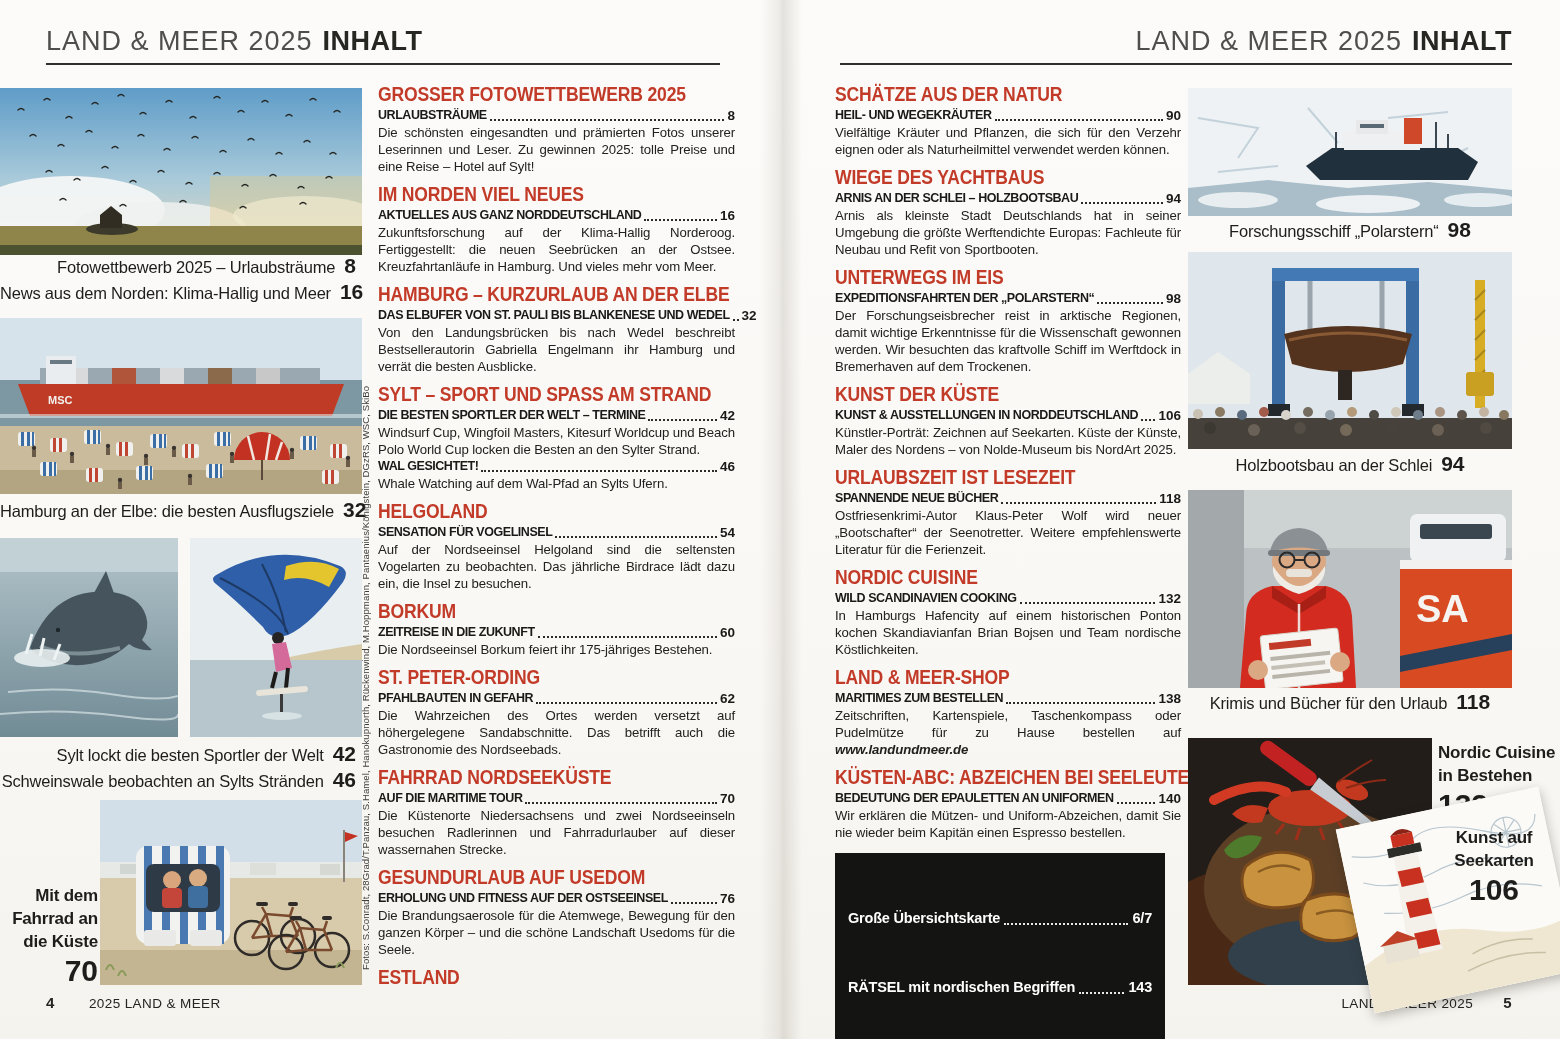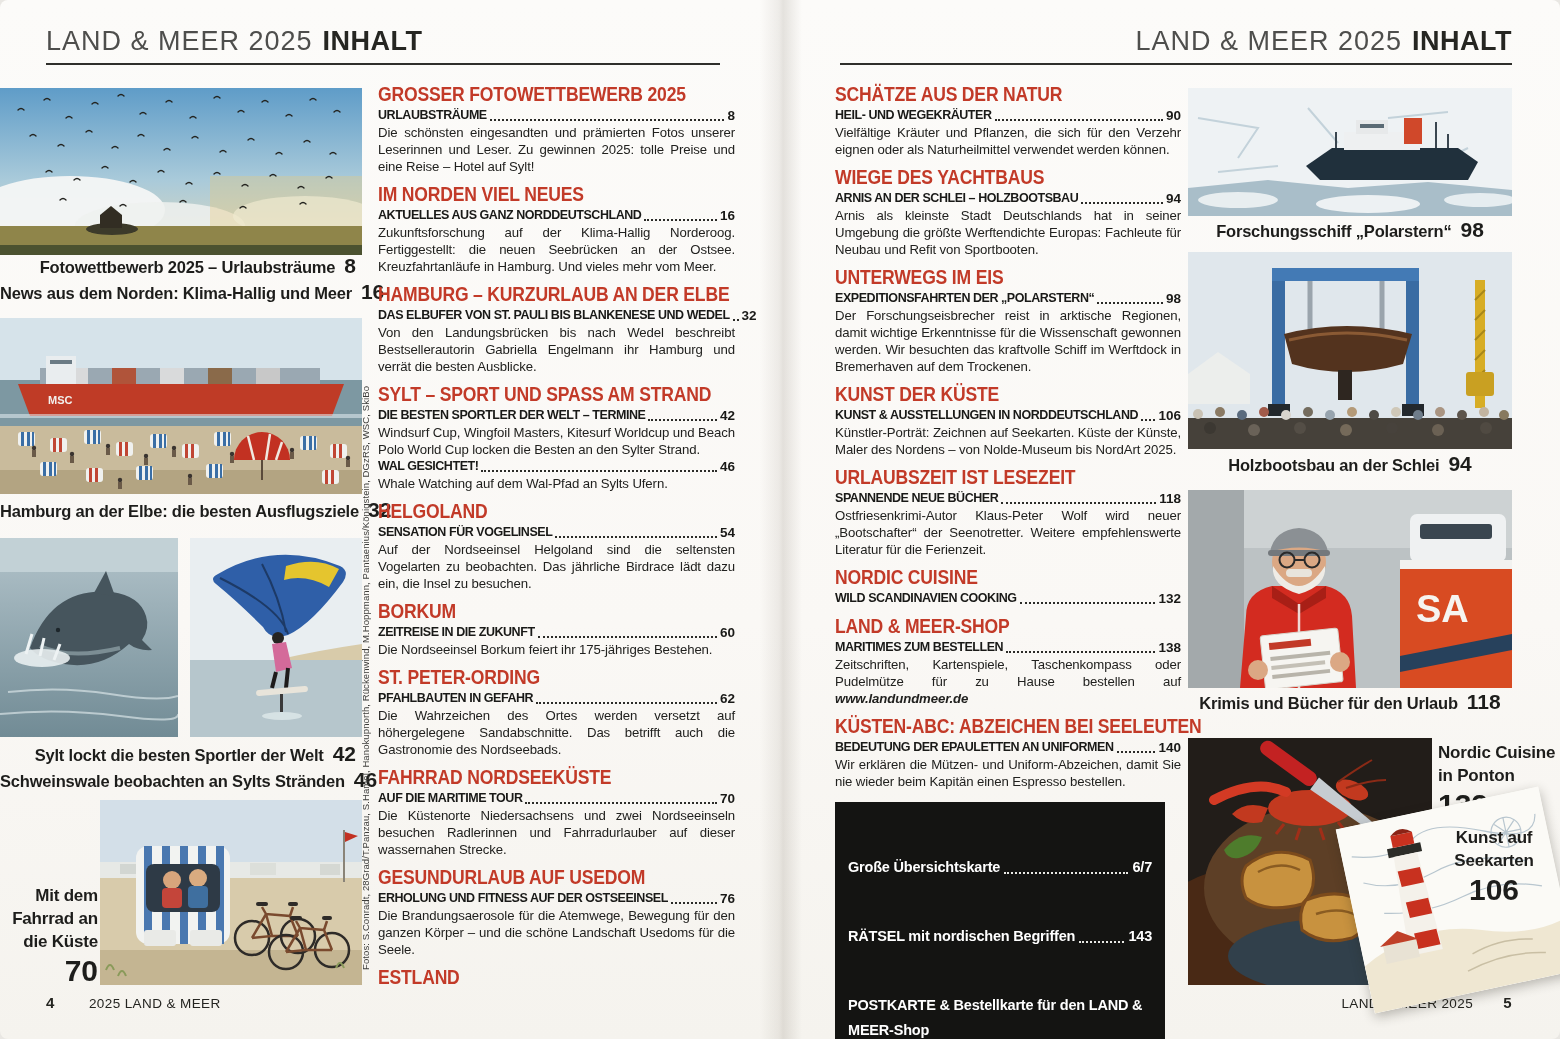--- a/index.html
+++ b/index.html
@@ -1,20 +1,20 @@
 <!DOCTYPE html>
 <html><head>
 <meta charset="utf-8">
 <style>
   * { margin:0; padding:0; box-sizing:border-box; }
   html,body { background:#e9e7e3; }
   #spread {
     position:relative; width:1560px; height:1039px; overflow:hidden;
     background:linear-gradient(180deg,#fcfbf9 0%,#faf8f5 60%,#f5f3ee 100%);
-    font-family:"Liberation Sans","DejaVu Sans",sans-serif; color:#1d1d1b;border-radius:8px;
+    font-family:"Liberation Sans","DejaVu Sans",sans-serif; color:#1d1d1b;
   }
   .gutter { position:absolute; left:760px; top:0; width:42px; height:100%;
     background:linear-gradient(90deg,rgba(0,0,0,0) 0%,rgba(110,100,85,.10) 45%,rgba(110,100,85,.17) 55%,rgba(0,0,0,0) 100%); }
   .hdr { position:absolute; top:26px; font-size:27px; white-space:nowrap; }
   .hdr .brand { color:#4e4e4c; font-weight:400; letter-spacing:1px; }
   .hdr .inhalt { color:#262622; font-weight:700; margin-left:10px; letter-spacing:.5px; }
   .rule { position:absolute; top:63px; height:2px; background:#2f2f2b; }
 
   .col { position:absolute; top:84px; }
   .sec { margin-bottom:9px; }
@@ -23,21 +23,21 @@
   .toc-row { display:flex; align-items:flex-end; line-height:17px; }
   .toc-label { font-weight:700; font-size:12.5px; letter-spacing:-.45px; white-space:nowrap; color:#191917; }
   .toc-dots { flex:1; min-width:6px; margin:0 3px 3px; border-bottom:2px dotted #2b2b28; }
   .toc-page { font-weight:700; font-size:13.5px; color:#191917; }
   .toc-desc { font-size:13.2px; line-height:17px; letter-spacing:-.1px; color:#21211f;
     text-align:justify; text-align-last:left; }
 
   .photo { position:absolute; display:block; }
   .cap { position:absolute; text-align:right; }
   .cap-row { white-space:nowrap; }
-  .cap-text { font-weight:700; font-size:16.5px; letter-spacing:-.2px; line-height:25px; }
+  .cap-text { font-weight:400; font-size:16.5px; letter-spacing:-.2px; line-height:25px; }
   .cap-num { font-weight:700; font-size:21px; margin-left:9px; }
   .bigcap-line { font-weight:700; font-size:17px; line-height:23px; letter-spacing:-.2px; }
   .bigcap-num { font-weight:700; font-size:30px; line-height:36px; }
 
   .credit { position:absolute; left:360px; top:508px; height:462px; width:16px;
     writing-mode:vertical-rl; transform:rotate(180deg); font-size:9.5px; color:#3c3c3a;
     white-space:nowrap; letter-spacing:.1px; }
 
   .info-box { background:#141412; color:#fff; padding:9px 13px 11px; width:330px; margin-top:12px; }
   .ib-row { display:flex; align-items:flex-end; line-height:25px; font-weight:700; font-size:14.5px; letter-spacing:-.2px;margin-top:44px; }
@@ -404,20 +404,21 @@
         </div>
       <p class="toc-desc">Ostfriesenkrimi-Autor Klaus-Peter Wolf wird neuer „Bootschafter“ der Seenotretter. Weitere empfehlenswerte Literatur für die Ferienzeit.</p>
       </div>
     <div class="sec">
         <h3 class="sec-title">NORDIC CUISINE</h3>
       <div class="toc-row">
           <span class="toc-label">WILD SCANDINAVIEN COOKING</span>
           <span class="toc-dots"></span>
           <span class="toc-page">132</span>
         </div>
+      <p class="toc-desc">In Hamburgs Hafencity auf einem historischen Ponton kochen Skandiavianfan Brian Bojsen und Team nordische Köstlichkeiten.</p>
       </div>
     <div class="sec">
         <h3 class="sec-title">LAND &amp; MEER-SHOP</h3>
       <div class="toc-row">
           <span class="toc-label">MARITIMES ZUM BESTELLEN</span>
           <span class="toc-dots"></span>
           <span class="toc-page">138</span>
         </div>
       <p class="toc-desc"><span>Zeitschriften, Kartenspiele, Taschenkompass oder Pudelmütze für zu Hause bestellen auf </span><b><i>www.landundmeer.de</i></b></p>
       </div>
@@ -599,21 +600,21 @@
       <rect x="58" y="18" width="66" height="15" rx="7" fill="#c32222"></rect>
       <path d="M124 19 l72 5 q5 4 0 8 l-72 2 z" fill="#c6ccd1"></path>
     </g>
     <path d="M36 112 q16 -20 38 -13 q-6 17 -23 21 q-11 2 -15 -8z" fill="#4e7c2c"></path>
     <path d="M176 122 q18 -14 34 -6 q-4 16 -20 18 q-12 1 -14 -12z" fill="#47742a"></path>
     <path d="M26 62 q42 -22 72 -8" stroke="#d33a24" stroke-width="10" fill="none" stroke-linecap="round"></path>
   </svg>
 
   <div class="nordic-cap">
     <div class="bigcap-line">Nordic Cuisine</div>
-    <div class="bigcap-line">in Ponton</div>
+    <div class="bigcap-line">in Bestehen</div>
     <div class="bigcap-num">132</div>
   </div>
 
   <div class="postcard">
     <svg width="207" height="188" viewBox="0 0 207 188">
       <rect width="207" height="188" fill="#fbfaf6"></rect>
       <path d="M0 140 q60 -32 120 -12 q50 18 87 6 L207 188 L0 188 Z" fill="#efe7d2"></path>
       <g stroke="#b8c6cf" fill="none" stroke-width="1.2">
         <path d="M10 30 q40 12 62 -4 t72 6 t54 -6"></path>
         <path d="M16 58 q32 16 72 4 t92 8"></path>

